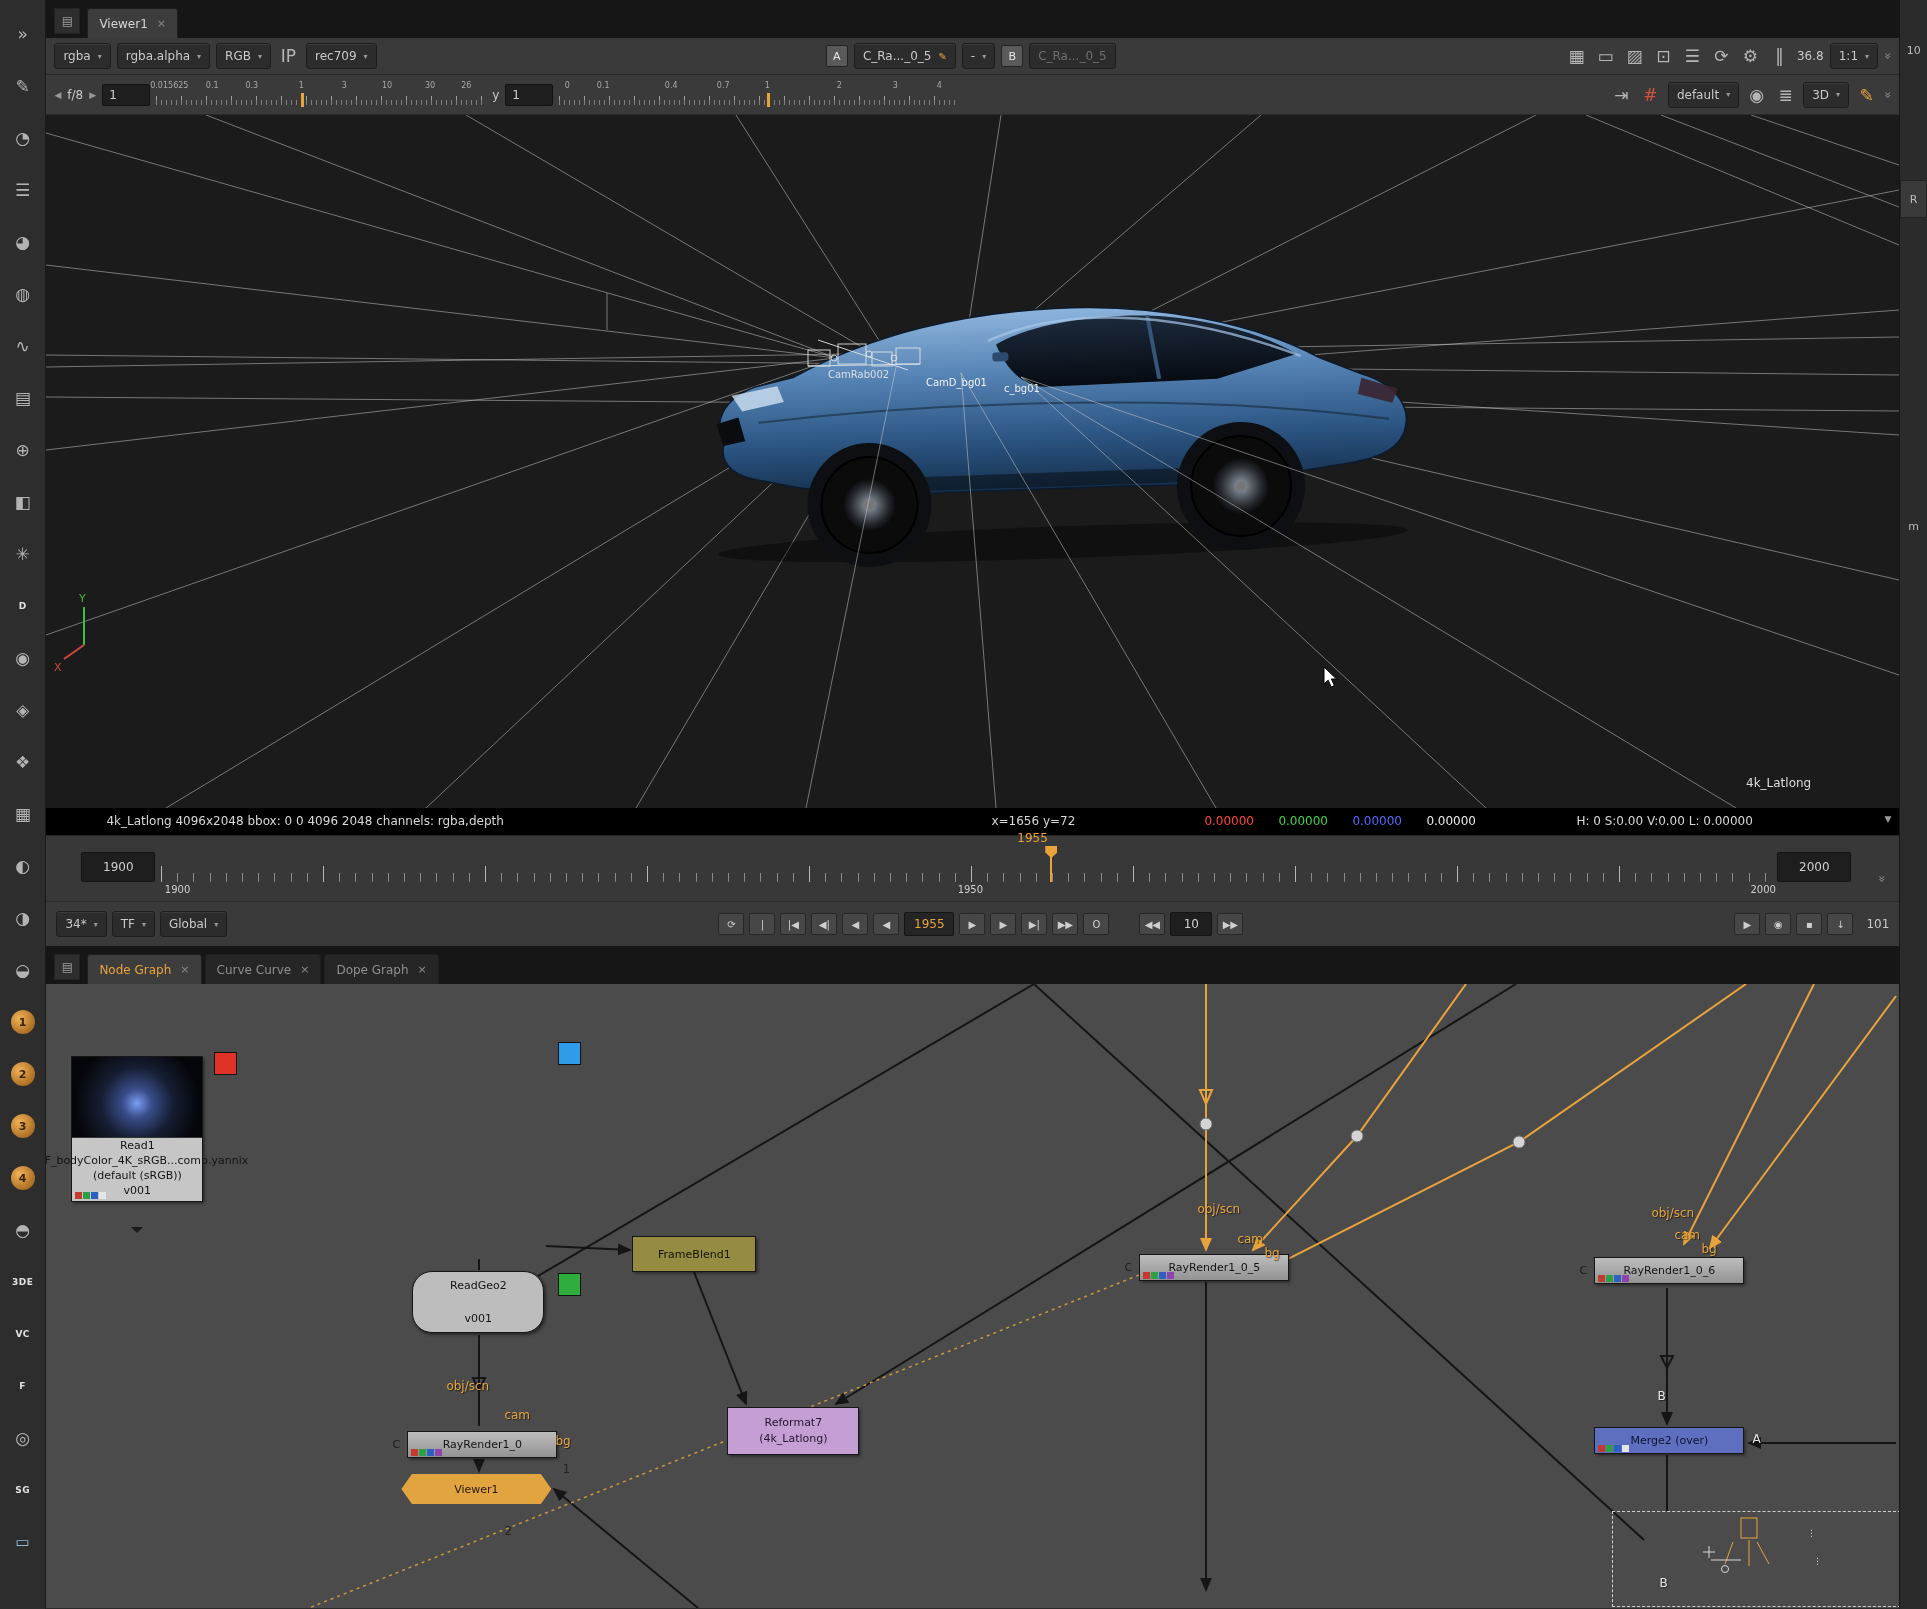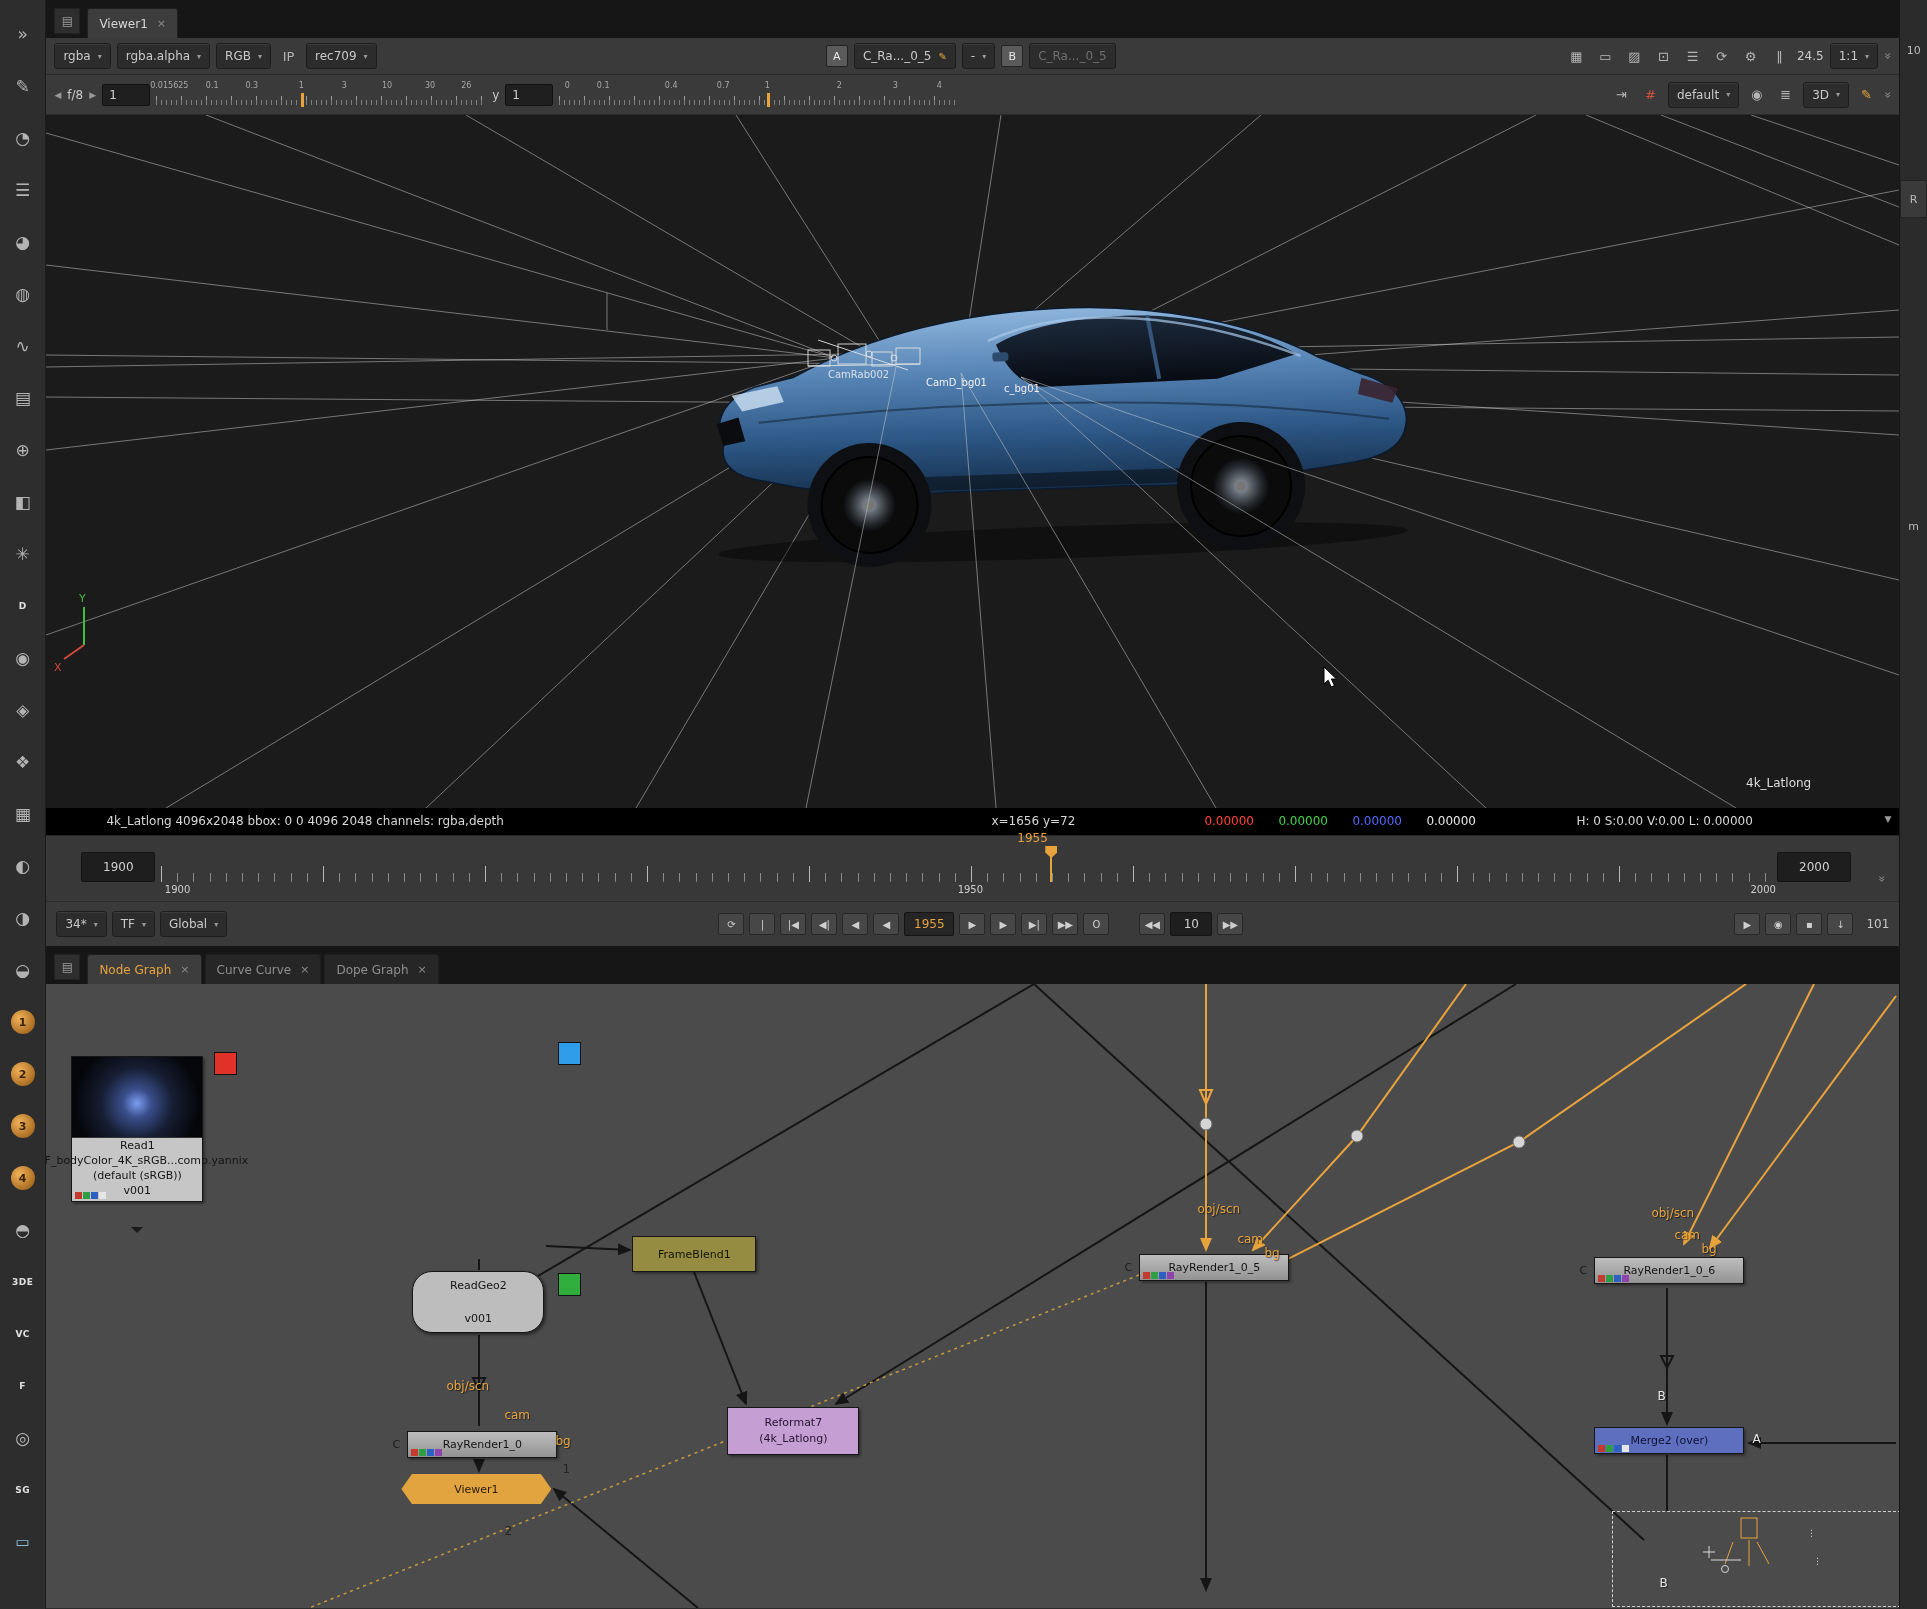--- a/index.html
+++ b/index.html
@@ -18,21 +18,21 @@
   .tab.inactive{background:#262626;color:#8f8f8f;}
   .tab .x{color:#8a8a8a;font-size:11px;}
   .tab.ng-active{color:#e8a33d;}
   .toolbar{background:#3a3a3a;border-bottom:1px solid #2a2a2a;display:flex;align-items:center;gap:6px;padding:0 8px;box-sizing:border-box;}
   .t1{height:37px;}
   .t2{height:40px;}
   .dd{display:inline-flex;align-items:center;gap:7px;height:24px;padding:0 8px;background:#2c2c2c;border:1px solid #1d1d1d;box-shadow:inset 0 1px 0 rgba(255,255,255,.07);border-radius:3px;font-size:12px;color:#c9c9c9;white-space:nowrap;}
   .dd .arw{font-size:8px;color:#999;}
   .dim{color:#6f6f6f;}
   .chip{width:20px;height:20px;background:#5a5a5a;display:flex;align-items:center;justify-content:center;font-size:11px;color:#e8e8e8;border:1px solid #222;border-radius:2px;}
-  .tico{width:23px;height:23px;display:flex;align-items:center;justify-content:center;color:#b5b5b5;font-size:13px;}
+  .tico{width:23px;height:23px;display:flex;align-items:center;justify-content:center;color:#b5b5b5;font-size:17px;}
   .sp{flex:1;}
   .rot90{transform:rotate(90deg);display:inline-block;}
   .orange{color:#e8a33d;}
   .valtxt{font-size:12px;color:#c9c9c9;}
   .inbox{width:48px;height:22px;background:#1f1f1f;border:1px solid #121212;color:#cfcfcf;display:flex;align-items:center;padding-left:6px;box-sizing:border-box;border-radius:2px;}
   .slider{position:relative;height:28px;}
   .sticks{position:absolute;left:0;right:0;bottom:4px;height:9px;background:repeating-linear-gradient(90deg,#7e7e7e 0 1px,transparent 1px 5px) left bottom/100% 55% no-repeat,repeating-linear-gradient(90deg,#9d9d9d 0 1px,transparent 1px 25px) left bottom/100% 100% no-repeat;}
   .stick-label{position:absolute;top:0;font-size:8px;color:#a8a8a8;transform:translateX(-50%);white-space:nowrap;}
   .smarker{position:absolute;bottom:2px;width:3px;height:14px;background:#e8a33d;}
   
@@ -176,21 +176,21 @@
         </div>
       <div class="sp"></div>
       <div class="tico">▦</div>
       <div class="tico">▭</div>
       <div class="tico">▨</div>
       <div class="tico">⊡</div>
       <div class="tico">☰</div>
       <div class="tico">⟳</div>
       <div class="tico">⚙</div>
       <div class="tico">‖</div>
-      <span class="valtxt">24.5</span>
+      <span class="valtxt">36.8</span>
       <div class="dd">
           <span>1:1</span>
           <span class="arw">▾</span>
         </div>
       <span class="rot90" style="color:#8a8a8a">»</span>
     </div>
 
     <div class="toolbar t2">
       <span style="font-size:9px;color:#999">◀</span>
       <span class="valtxt">f/8</span>

